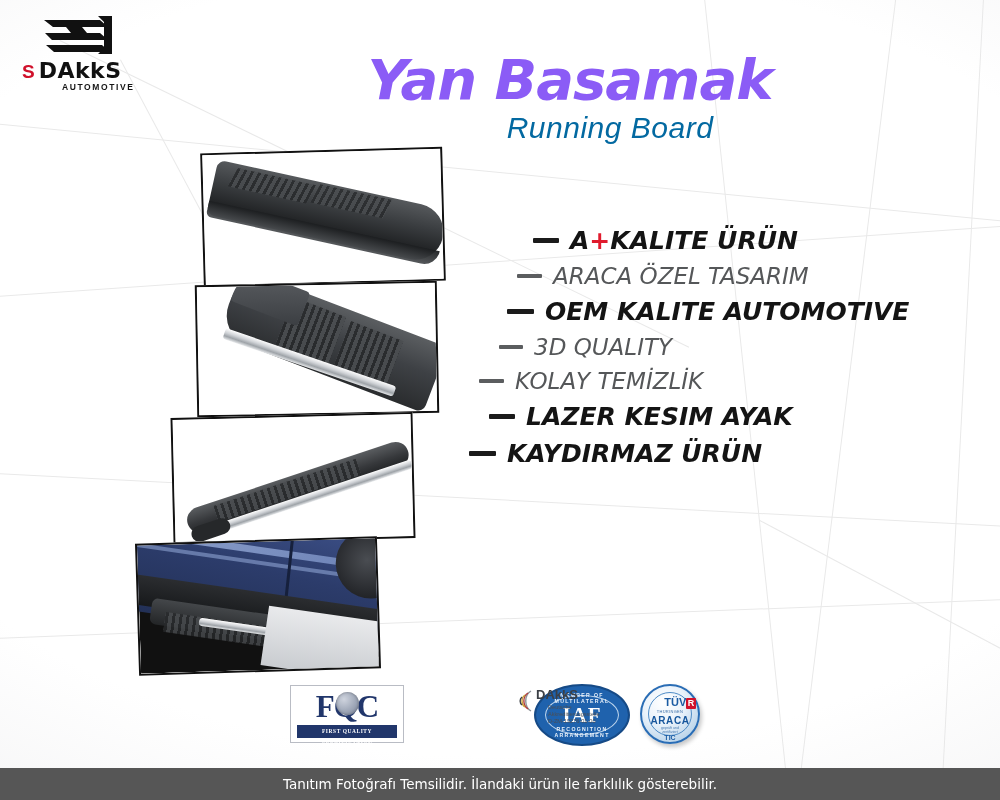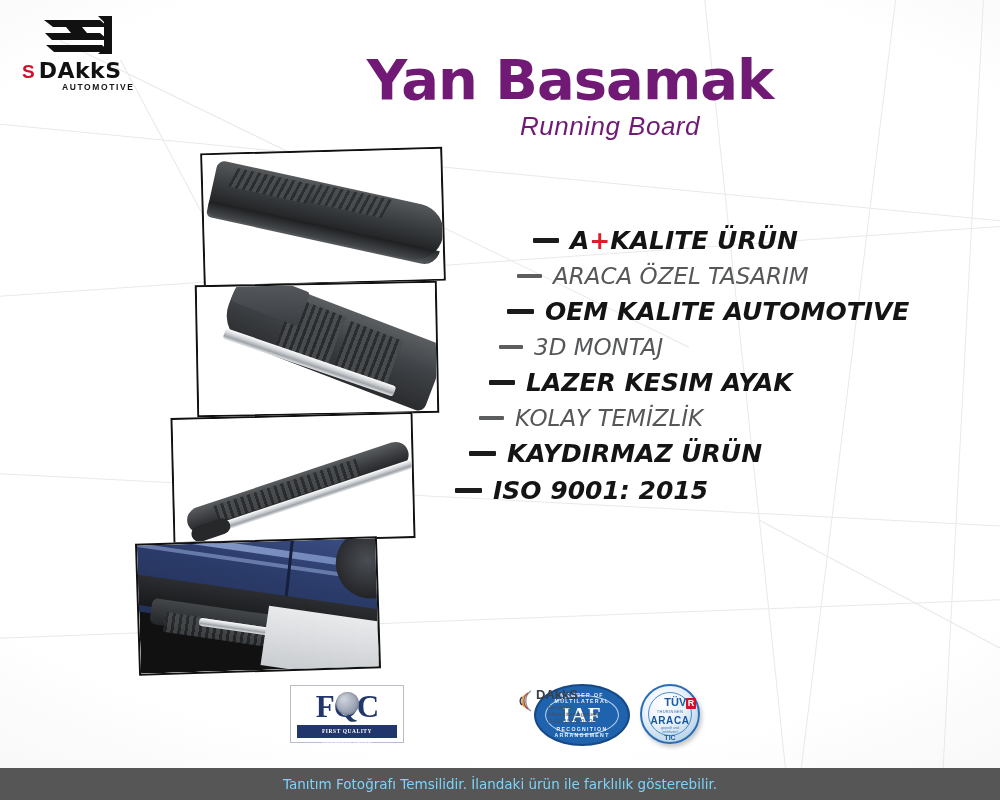--- a/index.html
+++ b/index.html
@@ -34,27 +34,27 @@
     font-family:"DejaVu Sans","Liberation Sans",sans-serif;
   }
   .logo-sub{
     position:absolute;left:40px;top:68px;font-size:8.5px;font-weight:bold;
     color:#151515;letter-spacing:1.6px;
   }
 
   
   .title{
     position:absolute;left:300px;top:52px;width:540px;
-    font-size:56px;font-weight:bold;color:#701a75;
+    font-size:56px;font-weight:bold;font-style:italic;color:#8b5cf6;
     letter-spacing:-1px;text-align:center;line-height:1;
     font-family:"DejaVu Sans","Liberation Sans",sans-serif;
   }
   .subtitle{
     position:absolute;left:330px;top:113px;width:560px;
-    font-size:26px;font-weight:500;font-style:italic;color:#701a75;
+    font-size:30px;font-weight:500;font-style:italic;color:#0369a1;
     letter-spacing:.5px;text-align:center;line-height:1;
     font-family:"Liberation Sans",sans-serif;
   }
 
   
   .photo{
     position:absolute;background:#fff;border:2px solid #111;overflow:hidden;
     box-shadow:0 0 0 0 rgba(0,0,0,0);
   }
   .photo .inner{position:absolute;inset:0;overflow:hidden;background:#fff;}
@@ -163,21 +163,21 @@
     position:absolute;left:0;right:0;top:40px;text-align:center;color:#4a7cb2;font-size:3.6px;line-height:4.4px;
     white-space:pre-line;
   }
   .tuv-bottom{
     position:absolute;left:0;right:0;bottom:1px;text-align:center;color:#1a5ba3;font-size:7px;font-weight:bold;
   }
 
   
   .footer{
     position:absolute;left:0;bottom:0;width:1000px;height:32px;background:#565656;
-    color:#7dd3fc;font-size:13.5px;line-height:32px;text-align:center;
+    color:#ffffff;font-size:13.5px;line-height:32px;text-align:center;
     font-family:"DejaVu Sans","Liberation Sans",sans-serif;
   }
 </style>
 </head>
 <body>
 
 <div id="stage">
 
   <div class="bg-grid">
     <div class="bg-line" style="left:-40px;top:120px;width:1120px;height:1px;transform:rotate(5.5deg);"></div>
@@ -279,37 +279,33 @@
       <div class="feat light" style="margin-left: 62px; font-size: 23px; height: 34.04px; text-align: center;">
         <span class="dash" style="width: 25px;"></span>
         <span>ARACA ÖZEL TASARIM</span>
       </div>
       <div class="feat strong" style="margin-left: 52px; font-size: 25px; height: 37px;">
         <span class="dash" style="width: 27px;"></span>
         <span>OEM KALITE AUTOMOTIVE</span>
       </div>
       <div class="feat light" style="margin-left: 44px; font-size: 23px; height: 34.04px;">
         <span class="dash" style="width: 24px;"></span>
-        <span>3D MONTAJ</span>
+        <span>3D QUALITY</span>
+      </div>
+      <div class="feat light" style="margin-left: 24px; font-size: 23px; height: 34.04px;">
+        <span class="dash" style="width: 25px;"></span>
+        <span>KOLAY TEMİZLİK</span>
       </div>
       <div class="feat strong" style="margin-left: 34px; font-size: 25px; height: 37px;">
         <span class="dash" style="width: 26px;"></span>
         <span>LAZER KESIM AYAK</span>
       </div>
-      <div class="feat light" style="margin-left: 24px; font-size: 23px; height: 34.04px;">
-        <span class="dash" style="width: 25px;"></span>
-        <span>KOLAY TEMİZLİK</span>
-      </div>
       <div class="feat strong" style="margin-left: 14px; font-size: 25px; height: 37px;">
         <span class="dash" style="width: 27px;"></span>
         <span>KAYDIRMAZ ÜRÜN</span>
-      </div>
-      <div class="feat strong" style="margin-left: 0px; font-size: 25px; height: 37px;">
-        <span class="dash" style="width: 27px;"></span>
-        <span>ISO 9001: 2015</span>
       </div>
     </div>
 
   <div class="certs">
 
     <div class="cert" style="left:0;width:112px;">
       <div class="fqc-box">
         <div class="fqc-letters">FQC</div>
         <div class="fqc-globe"></div>
         <div class="fqc-bar">FIRST QUALITY CERTIFICATION</div>

